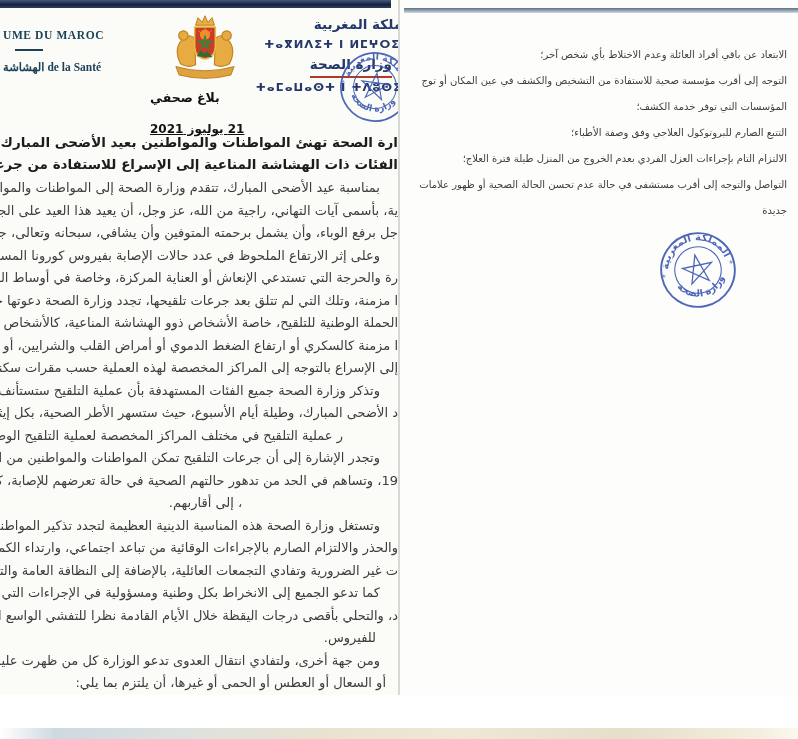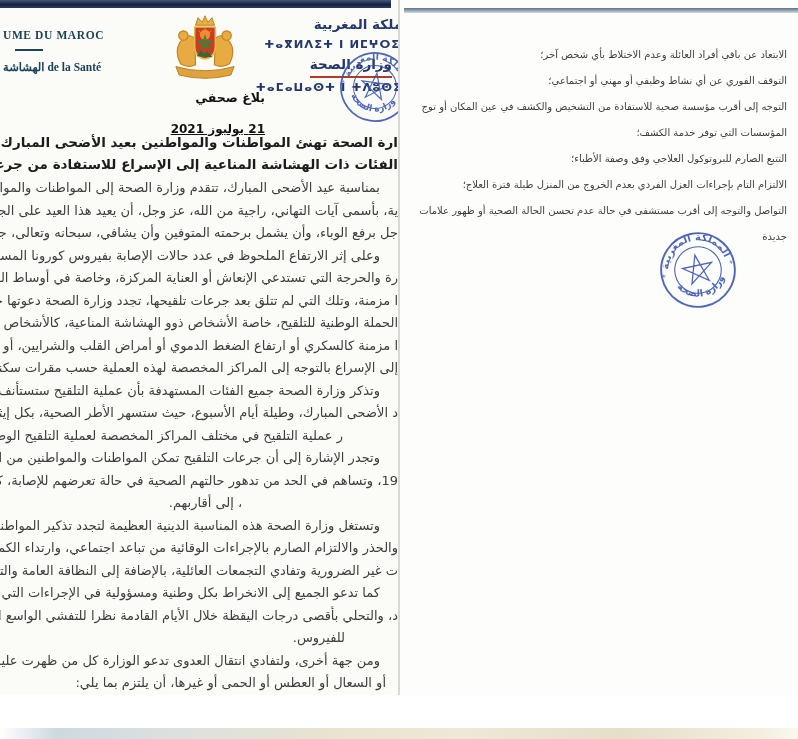--- a/index.html
+++ b/index.html
@@ -31,21 +31,21 @@
   
   .ar-block{position:absolute;top:15px;right:0;text-align:right;direction:rtl;
     color:#24386b;white-space:nowrap;line-height:19.5px;}
   .ar-kingdom{font-size:13.5px;font-weight:bold;margin-right:-4px;}
   .tifinagh{font-size:11.5px;font-weight:bold;letter-spacing:1px;margin-right:-14px;}
   .ar-ministry{font-size:13.5px;font-weight:bold;display:inline-block;
     border-bottom:2px solid #b23b25;padding-bottom:1px;margin-right:6px;}
   .tifinagh2{margin-right:-4px;}
 
   
-  .release-block{position:absolute;top:90px;left:150px;width:115px;text-align:right;
+  .release-block{position:absolute;top:90px;left:150px;width:115px;text-align:left;
     direction:rtl;color:#111;font-weight:bold;}
   .release-label{font-size:12.5px;}
   .release-date{font-size:12px;text-decoration:underline;margin-top:17px;}
 
   
   .title-block{position:absolute;top:131px;left:0;width:398px;}
   .title-line{direction:rtl;white-space:nowrap;text-align:right;
     font-size:13.5px;font-weight:bold;color:#1c1c1c;line-height:22px;height:22px;}
 
   
@@ -156,34 +156,33 @@
       <div class="line">د الأضحى المبارك، وطيلة أيام الأسبوع، حيث ستسهر الأطر الصحية، بكل إيثار ونكران ذات، على</div>
       <div class="line" style="padding-right: 55px;">ر عملية التلقيح في مختلف المراكز المخصصة لعملية التلقيح الوطنية.</div>
       <div class="line indent">وتجدر الإشارة إلى أن جرعات التلقيح تمكن المواطنات والمواطنين من الوقاية من مضاعفات</div>
       <div class="line">19، وتساهم في الحد من تدهور حالتهم الصحية في حالة تعرضهم للإصابة، كما ستحد من احتما</div>
       <div class="line end">، إلى أقاربهم.</div>
       <div class="line indent">وتستغل وزارة الصحة هذه المناسبة الدينية العظيمة لتجدد تذكير المواطنات والمواطنين بضرو</div>
       <div class="line">والحذر والالتزام الصارم بالإجراءات الوقائية من تباعد اجتماعي، وارتداء الكمامات بشكل سليم،</div>
       <div class="line">ت غير الضرورية وتفادي التجمعات العائلية، بالإضافة إلى النظافة العامة والتعقيم بشكل مستمر.</div>
       <div class="line indent">كما تدعو الجميع إلى الانخراط بكل وطنية ومسؤولية في الإجراءات التي تتخذها بلادنا للتص</div>
       <div class="line">د، والتحلي بأقصى درجات اليقظة خلال الأيام القادمة نظرا للتفشي الواسع الذي تتسبب فيه المت</div>
-      <div class="line" style="padding-right: 53px;">للفيروس.</div>
+      <div class="line" style="padding-right: 22px;">للفيروس.</div>
       <div class="line indent">ومن جهة أخرى، ولتفادي انتقال العدوى تدعو الوزارة كل من ظهرت عليه علامات سريرية</div>
       <div class="line" style="padding-right: 12px;">أو السعال أو العطس أو الحمى أو غيرها، أن يلتزم بما يلي:</div>
     </div>
 
   <div class="page-number">1</div>
 </div>
 
 <div class="page" id="page-2">
   <div class="topbar-2"></div>
 
   <div class="list-block">
       <div class="line">الابتعاد عن باقي أفراد العائلة وعدم الاختلاط بأي شخص آخر؛</div>
-      <div class="line">التوقف الفوري عن أي نشاط وظيفي أو مهني أو اجتماعي؛</div>
       <div class="line">التوجه إلى أقرب مؤسسة صحية للاستفادة من التشخيص والكشف في عين المكان أو توج</div>
       <div class="line">المؤسسات التي توفر خدمة الكشف؛</div>
       <div class="line">التتبع الصارم للبروتوكول العلاجي وفق وصفة الأطباء؛</div>
       <div class="line">الالتزام التام بإجراءات العزل الفردي بعدم الخروج من المنزل طيلة فترة العلاج؛</div>
       <div class="line">التواصل والتوجه إلى أقرب مستشفى في حالة عدم تحسن الحالة الصحية أو ظهور علامات</div>
       <div class="line">جديدة</div>
     </div>
 
   <svg class="stamp stamp-p2" viewBox="0 0 100 100" aria-hidden="true">
     <circle cx="50" cy="50" r="46" fill="none" stroke="#3752b0" stroke-width="2.4"></circle>

